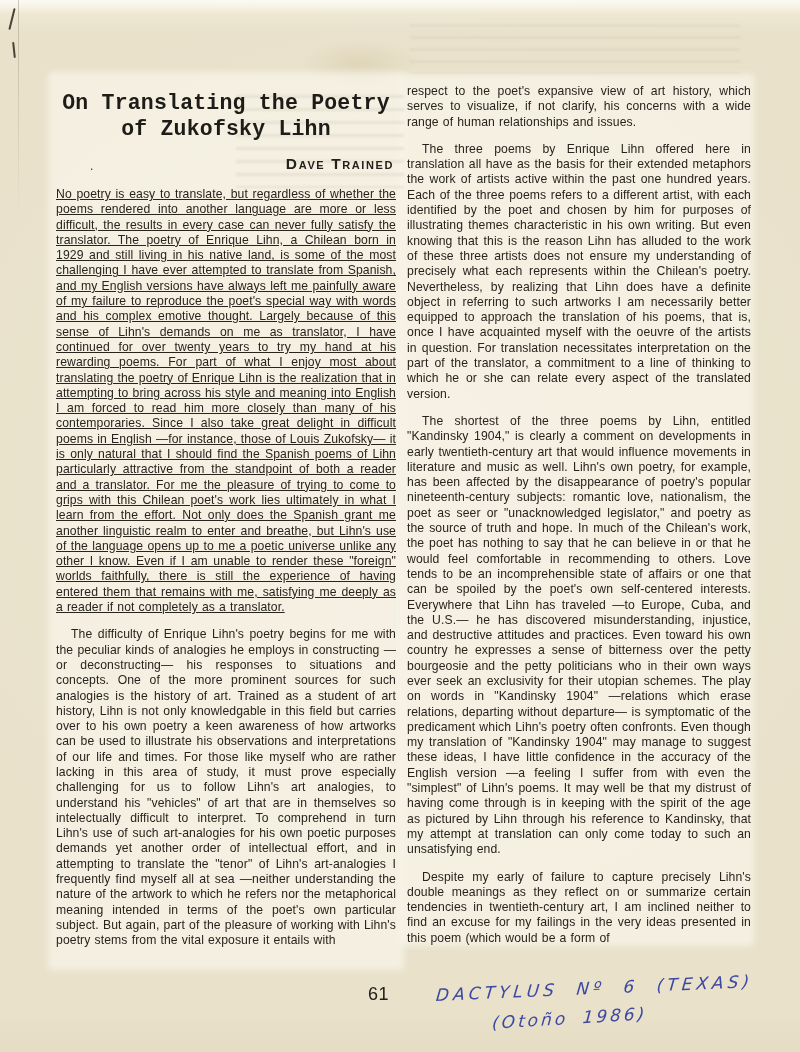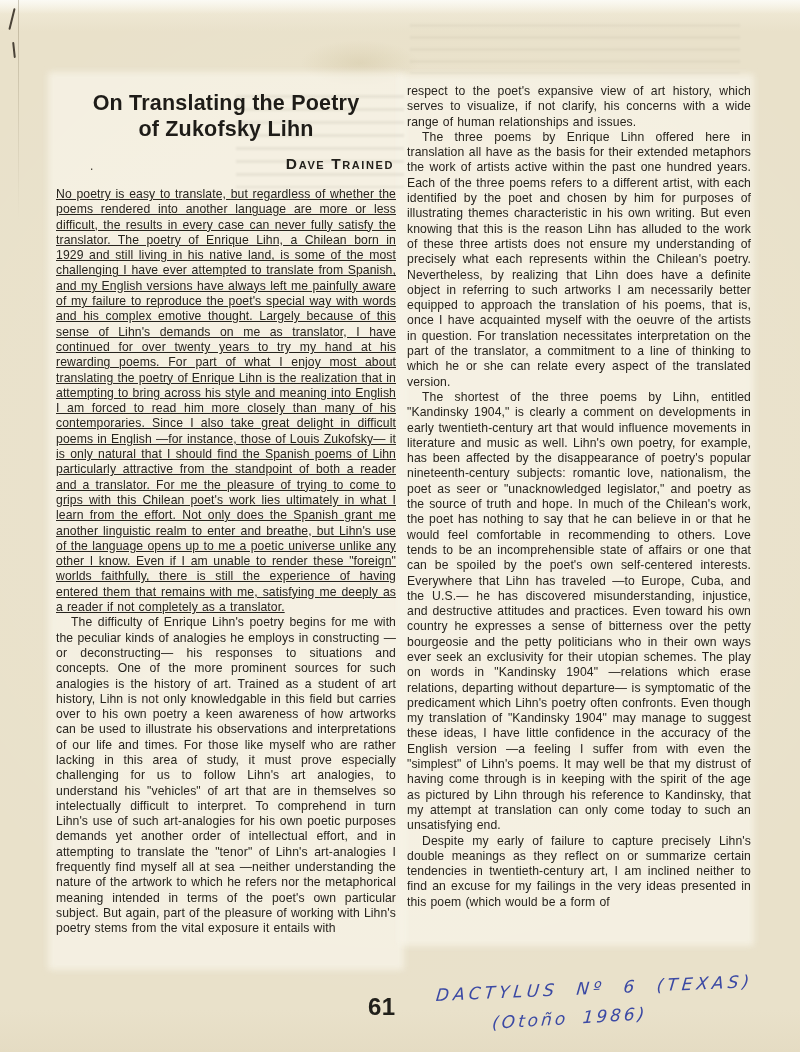--- a/index.html
+++ b/index.html
@@ -35,39 +35,39 @@
     background:repeating-linear-gradient(180deg,rgba(0,0,0,0) 0 7px,rgba(90,85,70,.55) 7px 10px,rgba(0,0,0,0) 10px 13px);}
   .bleed2{position:absolute;left:410px;top:18px;width:330px;height:56px;opacity:.10;filter:blur(1.2px);
     background:repeating-linear-gradient(180deg,rgba(0,0,0,0) 0 6px,rgba(90,85,70,.55) 6px 9px,rgba(0,0,0,0) 9px 12px);}
 
   .col{position:absolute;color:#26231d;}
   .col.left{left:56px;top:84px;width:340px;}
   .col.right{left:407px;top:84px;width:344px;}
 
   .article-title{
     margin:6px 0 0 0;text-align:center;
-    font-size:21.5px;line-height:26px;font-weight:600;letter-spacing:.2px;color:#1e1c18;
+    font-size:21.5px;line-height:26px;font-weight:600;letter-spacing:.2px;color:#1e1c18;font-family:Liberation Mono, monospace;
   }
   .byline-row{margin-top:13px;display:flex;justify-content:space-between;align-items:flex-end;}
   .byline-dot{font-size:12px;color:#3a362e;padding-left:34px;}
   .byline{
     font-variant:small-caps;font-size:15.5px;font-weight:600;letter-spacing:1.6px;color:#23211c;
     padding-right:2px;
   }
   p.body{
     margin:0;text-align:justify;
     font-size:12.2px;line-height:15.3px;letter-spacing:.1px;word-spacing:.6px;
     color:#27241e;
   }
   .col.left p.body:first-of-type{margin-top:14px;text-decoration:underline;}
   p.body.indent{text-indent:15px;}
-  p.body + p.body{margin-top:0px;}
+  p.body + p.body{margin-top:12px;}
 
   .footer{position:absolute;left:0;top:976px;width:800px;height:76px;}
-  .page-number{position:absolute;left:368px;top:17px;font-size:24px;font-weight:700;color:#21201b;letter-spacing:.5px;}
+  .page-number{position:absolute;left:368px;top:8px;font-size:18px;font-weight:400;color:#21201b;letter-spacing:.5px;}
   .handwriting{
     position:absolute;color:#3b49a4;font-family:"DejaVu Sans", sans-serif;font-style:italic;
     white-space:nowrap;
   }
   .hand-line1{left:436px;top:2px;font-size:17px;letter-spacing:4px;word-spacing:9px;transform:rotate(-2.5deg) skewX(-8deg);}
   .hand-line2{left:492px;top:32px;font-size:17px;letter-spacing:3px;word-spacing:6px;transform:rotate(-3.5deg) skewX(-8deg);}
 </style>
 </head>
 <body>
 

